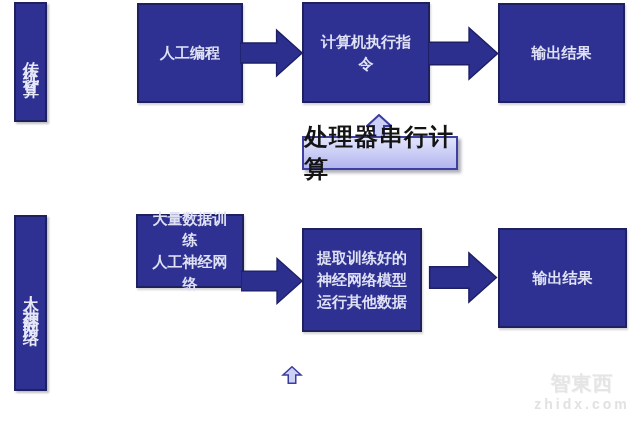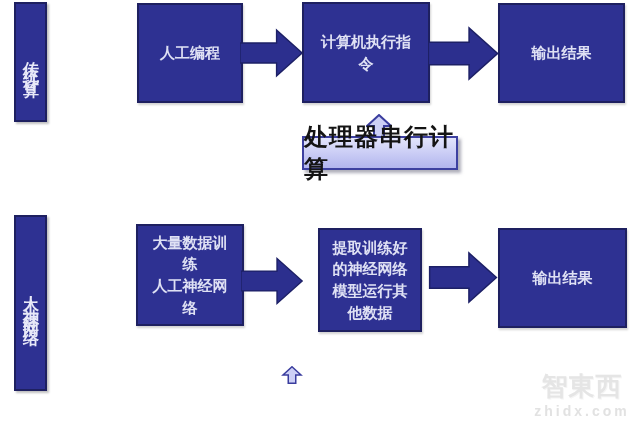--- a/index.html
+++ b/index.html
@@ -24,21 +24,21 @@
   .flow-arrow { position:absolute; }
   .up-arrow { position:absolute; }
   .callout-banner {
     position:absolute; background:linear-gradient(#e3e5fc, #b2b5ee);
     border:2px solid #3d40a0; color:#141414; font-weight:bold;
     display:flex; align-items:center; justify-content:center;
     box-sizing:border-box; box-shadow:3px 3px 3px rgba(110,110,130,0.55);
     font-size:24px; letter-spacing:1px;
   }
   .watermark { position:absolute; color:#e5e5e5; text-align:center; user-select:none; }
-  .watermark .wm-logo  { font-size:26px; font-weight:bold; letter-spacing:1px; line-height:1.1;
+  .watermark .wm-logo  { font-size:20px; font-weight:bold; letter-spacing:1px; line-height:1.1;
                          text-shadow:1px 1px 0 #f5f5f5; }
   .watermark .wm-domain{ font-size:14px; font-weight:bold; letter-spacing:3px; margin-top:2px; color:#e2e2e2; }
 </style>
 </head>
 <body>
 
 <div class="canvas">
 
   <div class="vbar" style="left:14px; top:2px; width:33px; height:120px;">传统计算</div>
 
@@ -57,28 +57,28 @@
   <div class="node" style="left:498px; top:3px; width:127px; height:100px;">输出结果</div>
 
   <svg class="up-arrow" style="left:366px; top:114px;" width="26" height="24" viewBox="0 0 26 24">
     <polygon points="13,1 25,12 18,12 18,23 8,23 8,12 1,12" fill="#cdd0f6" stroke="#3a3d9e" stroke-width="2"></polygon>
   </svg>
 
   <div class="callout-banner" style="left:302px; top:136px; width:156px; height:34px;">处理器串行计算</div>
 
   <div class="vbar" style="left:14px; top:215px; width:33px; height:176px;">人工神经网络</div>
 
-  <div class="node" style="left:136px; top:224px; width:108px; height:102px;">大量数据训练
+  <div class="node" style="left:136px; top:214px; width:108px; height:74px;">大量数据训练
 人工神经网络</div>
 
   <svg class="flow-arrow" style="left:241px; top:252px;" width="63" height="58" viewBox="0 0 70 56">
     <polygon points="0,17 40,17 40,3 68,28 40,53 40,39 0,39" fill="#2c2f8e" stroke="#1d2066" stroke-width="1.5"></polygon>
   </svg>
 
-  <div class="node" style="left:318px; top:228px; width:104px; height:104px;">提取训练好的神经网络模型运行其他数据</div>
+  <div class="node" style="left:302px; top:228px; width:120px; height:104px;">提取训练好的神经网络模型运行其他数据</div>
 
   <svg class="flow-arrow" style="left:428px; top:250px;" width="72" height="55" viewBox="0 0 70 56">
     <polygon points="0,17 40,17 40,3 68,28 40,53 40,39 0,39" fill="#2c2f8e" stroke="#1d2066" stroke-width="1.5"></polygon>
   </svg>
 
   <div class="node" style="left:498px; top:228px; width:129px; height:100px;">输出结果</div>
 
   <svg class="up-arrow" style="left:281px; top:366px;" width="22" height="18" viewBox="0 0 26 24">
     <polygon points="13,1 25,12 18,12 18,23 8,23 8,12 1,12" fill="#cdd0f6" stroke="#3a3d9e" stroke-width="2"></polygon>
   </svg>

